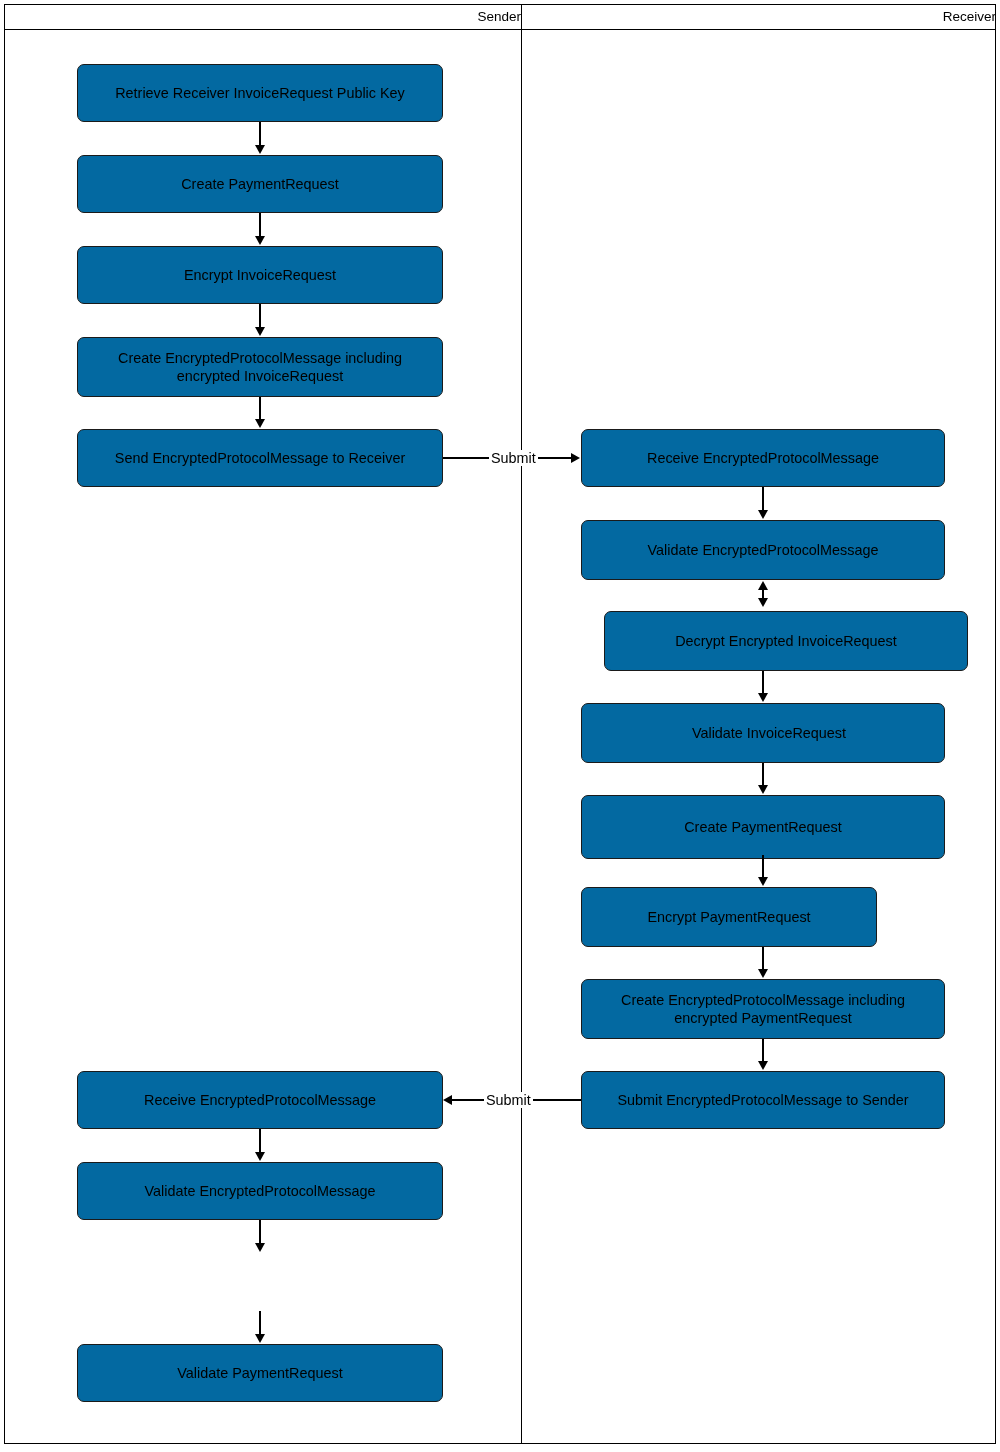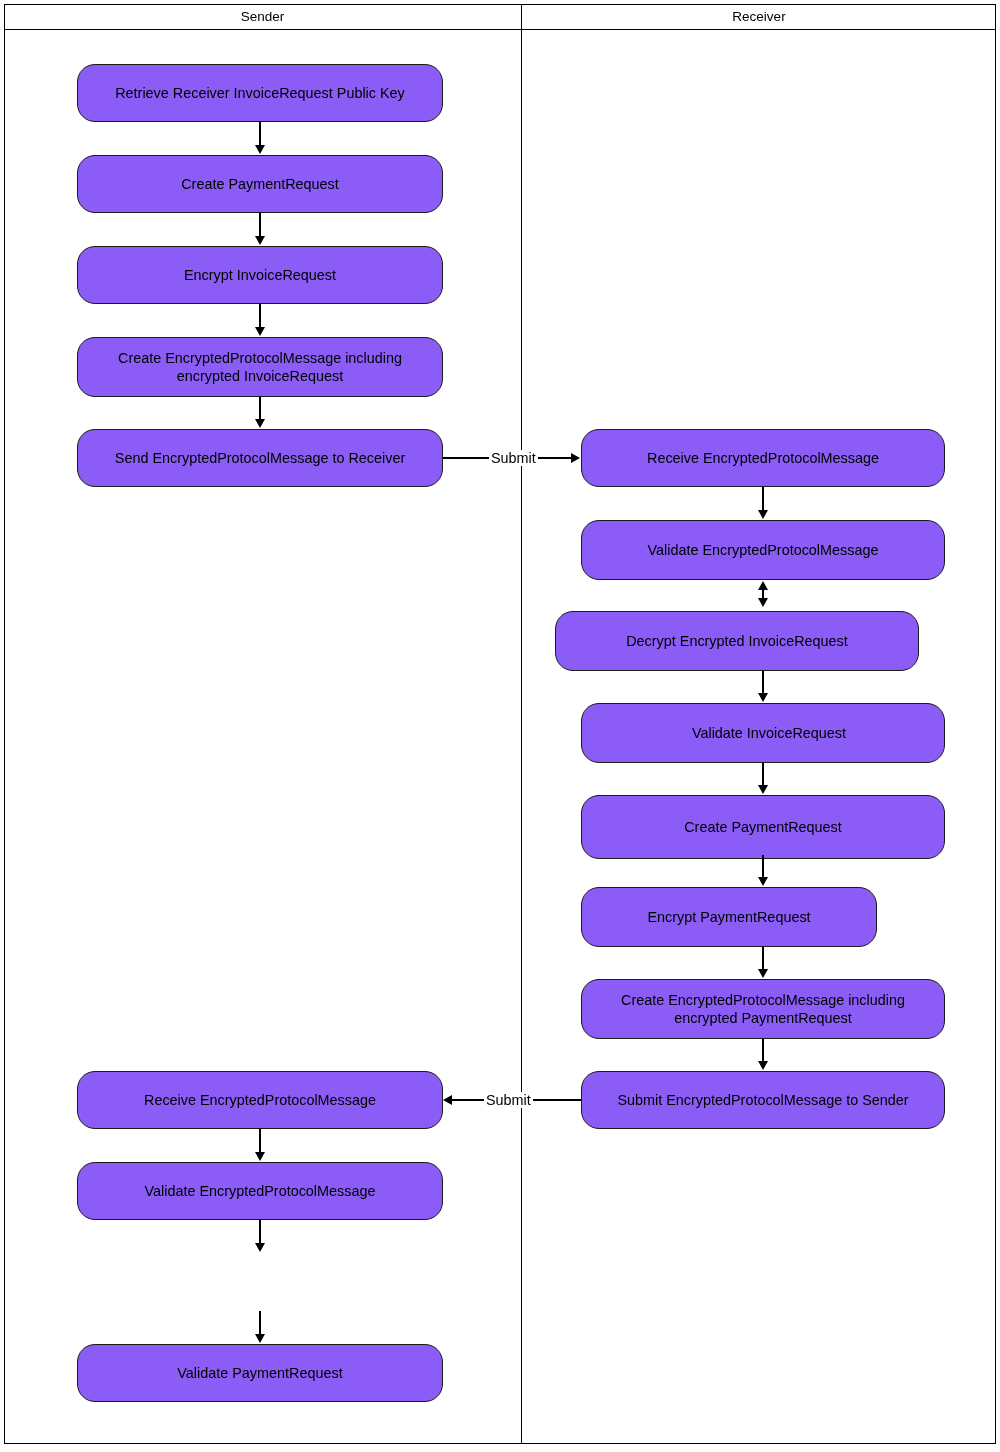--- a/index.html
+++ b/index.html
@@ -44,36 +44,36 @@
     top: 28.5px;
     width: 992px;
     height: 1.6px;
     background: #000000;
   }
   .lane-title {
     position: absolute;
     top: 4px;
     height: 25px;
     line-height: 25px;
-    text-align: center;
+    text-align: right;
     font-size: 13.5px;
     color: #000000;
     white-space: nowrap;
     user-select: none;
   }
   .lane-title.sender   { left: 4px;   width: 517px; }
   .lane-title.receiver { left: 522px; width: 474px; }
 
   
   .node {
     position: absolute;
     box-sizing: border-box;
     border: 1.7px solid #1a1a1a;
-    border-radius: 18px;
-    background: #8b5cf6;
+    border-radius: 7px;
+    background: #0369a1;
     display: flex;
     align-items: center;
     justify-content: center;
     text-align: center;
     font-size: 14.4px;
     line-height: 1.28;
     color: #000000;
     padding: 2px 8px;
   }
   .node .node-label {
@@ -189,21 +189,21 @@
   <div class="arrowhead-down" style="left:757.6px; top:510px;"></div>
 
   <div class="node" style="left:581px; top:520px; width:364px; height:60px;">
     <span class="node-label">Validate EncryptedProtocolMessage</span>
   </div>
 
   <div class="arrowhead-up" style="left:757.6px; top:581px;"></div>
   <div class="conn-v" style="left:762.2px; top:588px; height:10px;"></div>
   <div class="arrowhead-down" style="left:757.6px; top:598px;"></div>
 
-  <div class="node" style="left:555px; top:611px; width:364px; height:60px;">
+  <div class="node" style="left:604px; top:611px; width:364px; height:60px;">
     <span class="node-label">Decrypt Encrypted InvoiceRequest</span>
   </div>
 
   <div class="conn-v" style="left:762.2px; top:671px; height:22px;"></div>
   <div class="arrowhead-down" style="left:757.6px; top:693px;"></div>
 
   <div class="node" style="left:581px; top:703px; width:364px; height:60px;padding-left:20px;">
     <span class="node-label">Validate InvoiceRequest</span>
   </div>
 

